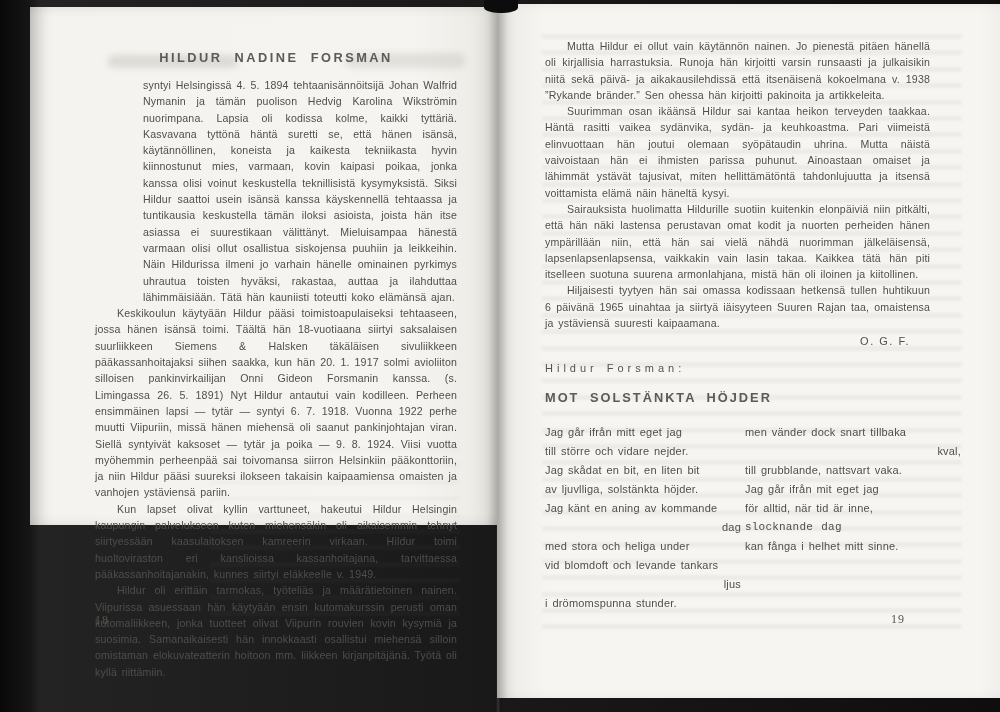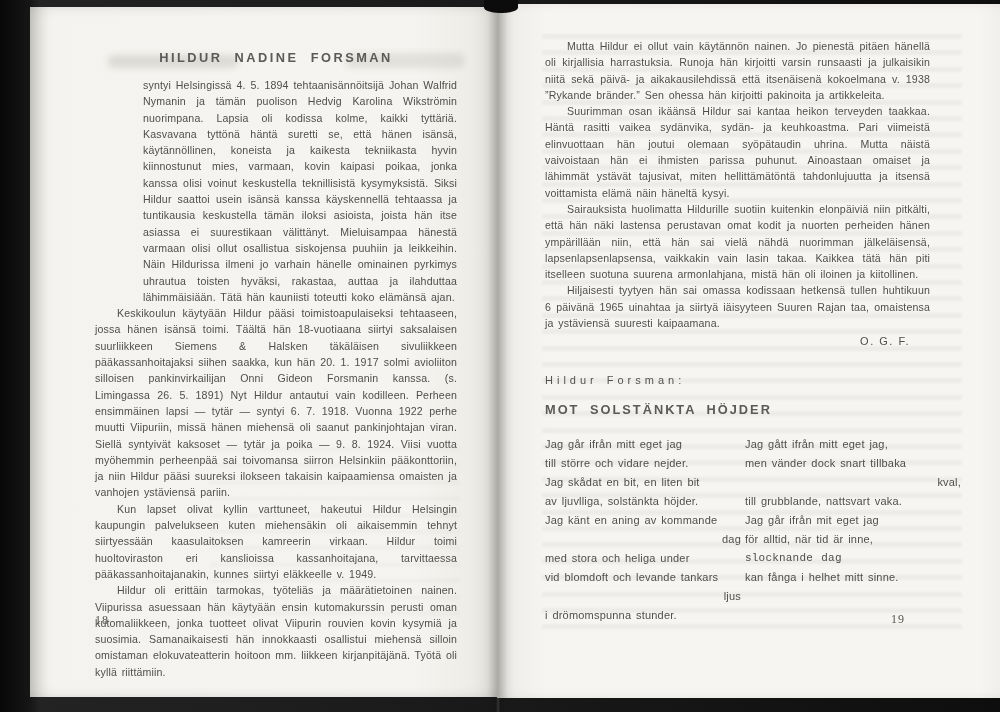--- a/index.html
+++ b/index.html
@@ -4,21 +4,21 @@
 <style>
   html,body{margin:0;padding:0;}
   body{
     width:1000px;height:712px;position:relative;overflow:hidden;
     background:#0c0c0c;
     font-family:"Liberation Sans", sans-serif;
   }
   .photo{position:absolute;inset:0;background:linear-gradient(90deg,#080808 0%,#161616 3%,#232323 4%,#0e0e0e 100%);}
   .page{position:absolute;background:#f4f3ef;}
   .page-left{
-    left:30px;top:7px;width:467px;height:690px;
+    left:30px;top:7px;width:467px;height:518px;
     background:linear-gradient(90deg,#e9e8e3 0%,#f4f3ef 4%,#f5f4f0 82%,#ecebe6 97%,#e2e1dc 100%);
     box-shadow:inset 14px 0 20px -12px rgba(0,0,0,.30), inset -16px 0 24px -14px rgba(0,0,0,.22);
   }
   .page-right{
     left:497px;top:4px;width:503px;height:694px;
     background:linear-gradient(90deg,#e3e2dd 0%,#efeeea 3%,#f6f5f1 10%,#f6f5f1 96%,#f0efeb 100%);
     box-shadow:inset 12px 0 18px -10px rgba(0,0,0,.28);
   }
   .gutter{
     position:absolute;left:488px;top:0;width:20px;height:712px;pointer-events:none;
@@ -44,21 +44,21 @@
   .pn-right{left:394px;top:608px;}
 
   
   .right-flow{position:absolute;left:48px;top:34px;width:420px;color:#4f4e4c;}
   .right-flow .para{padding-right:35px;}
   .signature{
     margin:4px 0 0 0;padding-right:55px;text-align:right;
     font-size:11px;letter-spacing:1.5px;color:#4f4e4c;
   }
   .author-line{
-    margin-top:27px;font-size:11px;color:#55534f;letter-spacing:4px;word-spacing:2px;
+    margin-top:15px;font-size:11px;color:#55534f;letter-spacing:4px;word-spacing:2px;
   }
   .poem-title{
     margin:16px 30px 0 0;font-size:12.8px;font-weight:bold;color:#5a5a58;
     text-align:left;letter-spacing:2px;word-spacing:5px;
   }
   .poem{display:flex;margin-top:18px;}
   .poem-col{width:200px;}
   .poem-col-r{width:220px;}
   .pline{font-size:11px;line-height:19px;letter-spacing:.2px;word-spacing:1.5px;color:#4f4e4c;white-space:nowrap;}
   .pline.cont{text-align:right;padding-right:4px;white-space:normal;}
@@ -119,21 +119,20 @@
           <div class="pline">Jag skådat en bit, en liten bit</div>
           <div class="pline">av ljuvlliga, solstänkta höjder.</div>
           <div class="pline">Jag känt en aning av kommande</div>
           <div class="pline cont">dag</div>
           <div class="pline">med stora och heliga under</div>
           <div class="pline">vid blomdoft och levande tankars</div>
           <div class="pline cont">ljus</div>
           <div class="pline">i drömomspunna stunder.</div>
         </div>
         <div class="poem-col poem-col-r">
-          <div class="pline">Jag gått ifrån mitt eget jag,</div>
           <div class="pline">men vänder dock snart tillbaka</div>
           <div class="pline cont">kval,</div>
           <div class="pline">till grubblande, nattsvart vaka.</div>
           <div class="pline">Jag går ifrån mit eget jag</div>
           <div class="pline">för alltid, när tid är inne,</div>
           <div class="pline cont-mid">slocknande dag</div>
           <div class="pline">kan fånga i helhet mitt sinne.</div>
         </div>
       </div>
     </div>

